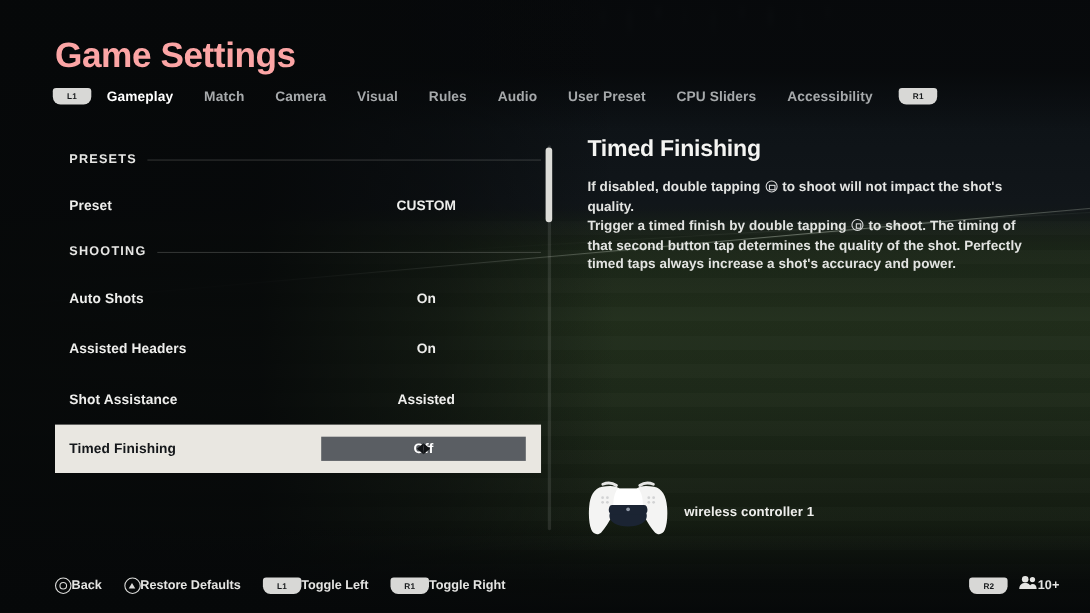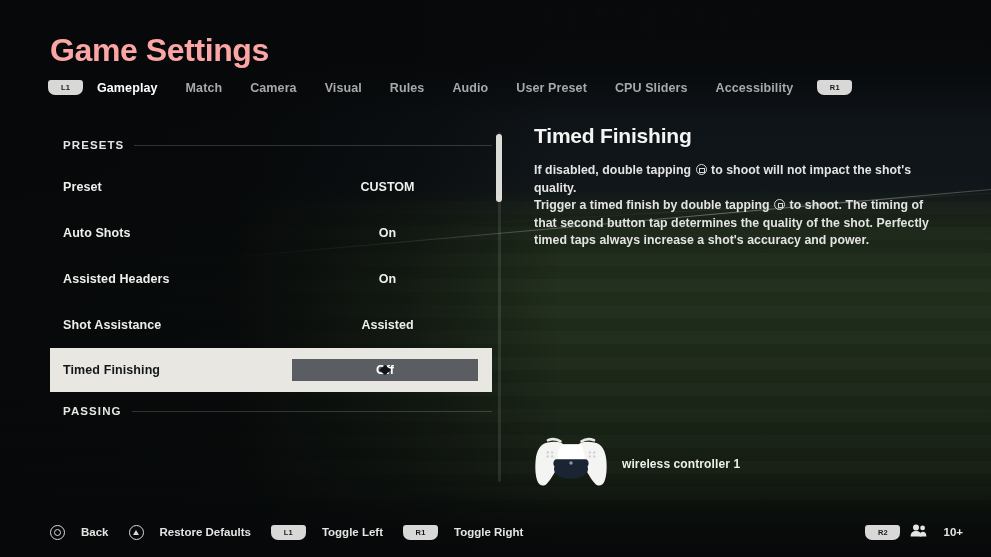--- a/index.html
+++ b/index.html
@@ -184,21 +184,21 @@
     position:absolute; left:534px; top:436px;
     display:flex; align-items:center; gap:14px;
   }
   .ctrl-label { font-size:12px; font-weight:bold; color:#eeeeec; letter-spacing:0.1px; }
 
   
   .footer {
     position:absolute; left:50px; bottom:12px; right:28px; height:26px;
     display:flex; align-items:center;
   }
-  .hint { display:flex; align-items:center; gap:16px; margin-right:20px; }
+  .hint { display:flex; align-items:center; gap:0; margin-right:20px; }
   .hint .txt { font-size:11.5px; font-weight:bold; color:#e4e4e2; white-space:nowrap; }
 
   .ic-circle {
     width:15px; height:15px; border-radius:50%;
     border:1.8px solid #dadad8; position:relative; flex:none;
   }
   .ic-circle::after {
     content:""; position:absolute; left:3px; top:3px; width:5px; height:5px;
     border-radius:50%; border:1.6px solid #dadad8;
   }
@@ -208,21 +208,21 @@
   }
   .ic-triangle::after {
     content:""; position:absolute; left:3.2px; top:4.2px;
     width:0; height:0; border-left:3.4px solid transparent;
     border-right:3.4px solid transparent; border-bottom:5.8px solid #dadad8;
   }
 
   .footer-right {
     margin-left:auto; display:flex; align-items:center; gap:10px;
   }
-  .players { display:flex; align-items:center; gap:16px; }
+  .players { display:flex; align-items:center; gap:0; }
   .players .cnt { font-size:11.5px; font-weight:bold; color:#e4e4e2; }
 </style>
 </head>
 <body>
 
 <div id="stage">
 
   <div class="bg-base"></div>
   <div class="bg-bands"></div>
   <div class="pitch-line2"></div>
@@ -261,43 +261,43 @@
 
   <div class="list" id="settings-list">
       <div class="sec-head">
         <span class="label">PRESETS</span>
         <span class="rule"></span>
       </div>
       <div class="row">
         <span class="name">Preset</span>
         <span class="val">CUSTOM</span>
       </div>
+      <div class="sec-head">
+        <span class="label">SHOOTING</span>
+        <span class="rule"></span>
+      </div>
       <div class="row">
         <span class="name">Auto Shots</span>
         <span class="val">On</span>
       </div>
       <div class="row">
         <span class="name">Assisted Headers</span>
         <span class="val">On</span>
       </div>
       <div class="row">
         <span class="name">Shot Assistance</span>
         <span class="val">Assisted</span>
       </div>
       <div class="row selected">
         <span class="name">Timed Finishing</span>
         <div class="stepper">
           <span class="arrow-l"></span>
           <span class="sval">Off</span>
           <span class="arrow-r"></span>
         </div>
-      </div>
-      <div class="sec-head">
-        <span class="label">PASSING</span>
-        <span class="rule"></span>
       </div>
     </div>
   <div class="sb-track"></div>
   <div class="sb-thumb"></div>
 
   <div class="detail">
     <h2>Timed Finishing</h2>
     <div id="detail-body">
         <p>If disabled, double tapping <span class="ps-glyph"></span> to shoot will not impact the shot's quality.</p>
         <p>Trigger a timed finish by double tapping <span class="ps-glyph"></span> to shoot. The timing of that second button tap determines the quality of the shot. Perfectly timed taps always increase a shot's accuracy and power.</p>

